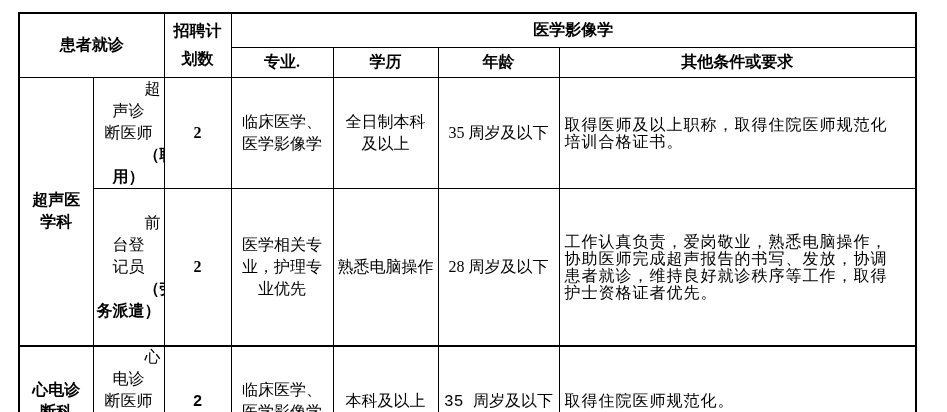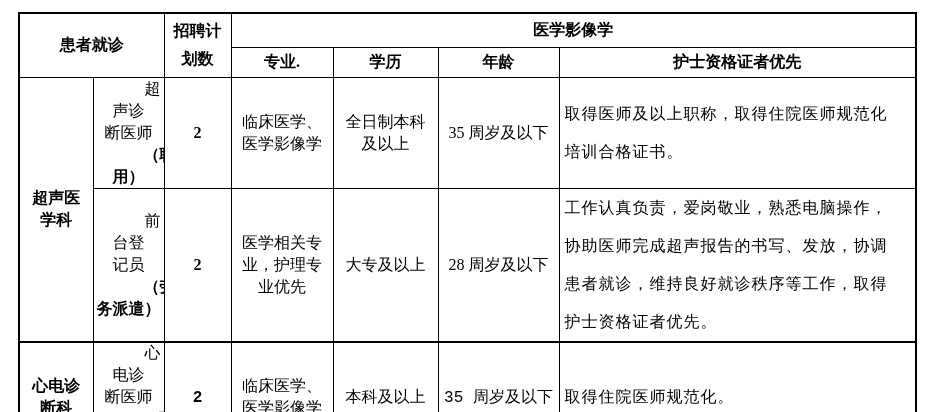--- a/index.html
+++ b/index.html
@@ -5,25 +5,25 @@
   html,body{margin:0;padding:0;background:#ffffff;}
   body{width:947px;height:412px;overflow:hidden;
        font-family:"Liberation Serif","DejaVu Serif",serif;color:#000;}
   .page{position:relative;width:947px;height:412px;background:#fff;}
   table.recruit{border-collapse:collapse;table-layout:fixed;width:897px;
     margin:12px 0 0 18px;border:2px solid #000;}
   td,th{border:1px solid #000;text-align:center;vertical-align:middle;
     font-size:16px;line-height:22px;padding:0 2px;overflow:hidden;color:#000;}
   th{font-weight:bold;line-height:28px;}
   tr.hr1{height:34px;} tr.hr2{height:30px;}
-  tr.r1{height:96px;} tr.r2{height:122px;} tr.r3{height:100px;}
+  tr.r1{height:96px;} tr.r2{height:158px;} tr.r3{height:100px;}
   tr.sec td{border-top:2px solid #000;font-family:Liberation Mono, monospace;}
   .pre{white-space:pre-line;margin-left:48px;}
   .bold{font-weight:bold;}
-  td.other-cell{text-align:left;padding:0 4px 0 5px;letter-spacing:1px;line-height:38px;}
+  td.other-cell{text-align:left;padding:0 4px 0 5px;letter-spacing:1px;line-height:17px;}
 </style>
 </head>
 <body>
 
 <div class="page">
   <table class="recruit">
     <colgroup>
       <col style="width:74px">
         <col style="width:71px">
         <col style="width:67px">
@@ -36,21 +36,21 @@
       <tr class="hr1">
         <th colspan="2" rowspan="2">患者就诊</th>
         <th rowspan="2" class="pre">招聘计
 划数</th>
         <th colspan="4">医学影像学</th>
       </tr>
       <tr class="hr2">
         <th>专业.</th>
         <th>学历</th>
         <th>年龄</th>
-        <th>护士资格证者优先</th>
+        <th>其他条件或要求</th>
       </tr>
 
       <tr class="r1">
         <td rowspan="2" class="pre bold">超声医
 学科</td>
         <td><span class="pre">超声诊
 断医师
 </span><span class="pre bold">（聘用）</span></td>
         <td class="bold">2</td>
         <td class="pre">临床医学、
@@ -63,21 +63,21 @@
       </tr>
 
       <tr class="r2">
         <td><span class="pre">前台登
 记员</span><span class="pre bold">（劳
 务派遣）</span></td>
         <td class="bold">2</td>
         <td class="pre">医学相关专
 业，护理专
 业优先</td>
-        <td class="pre">大专及以上</td>
+        <td class="pre">熟悉电脑操作</td>
         <td>28 周岁及以下</td>
         <td class="other-cell pre">工作认真负责，爱岗敬业，熟悉电脑操作，
 协助医师完成超声报告的书写、发放，协调
 患者就诊，维持良好就诊秩序等工作，取得
 护士资格证者优先。</td>
       </tr>
 
       <tr class="r3 sec">
         <td class="pre bold">心电诊
 断科</td>

